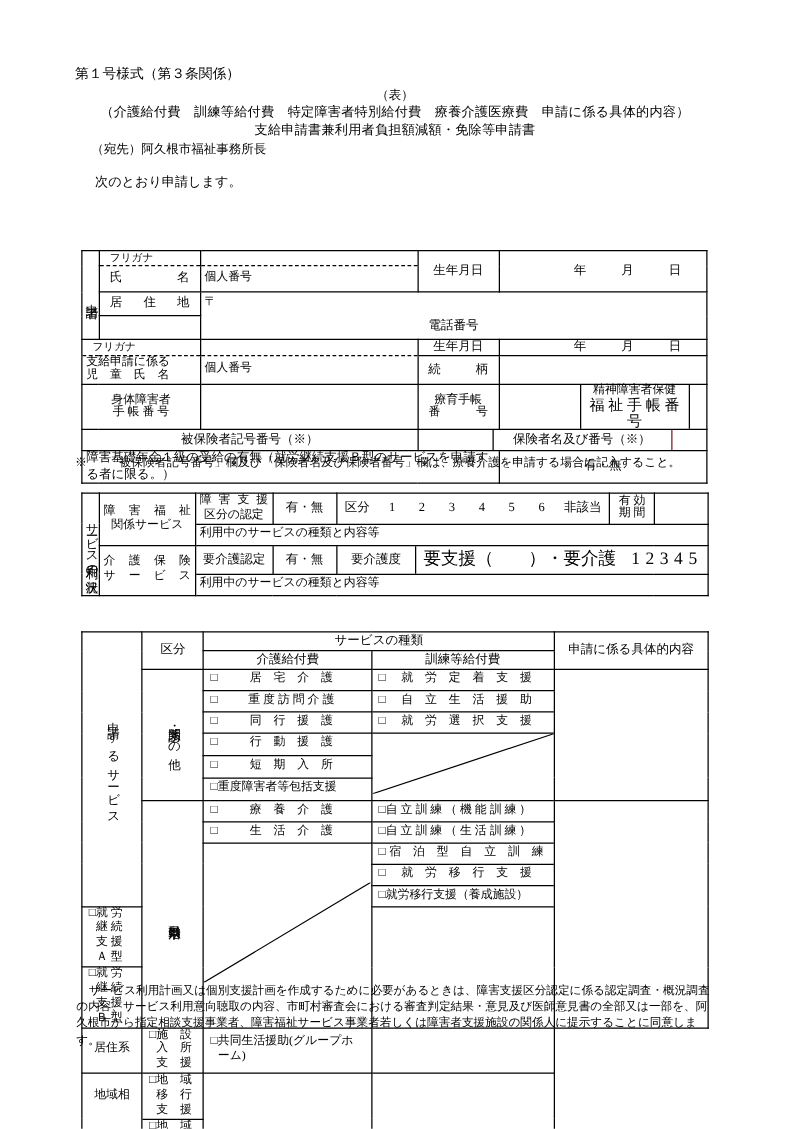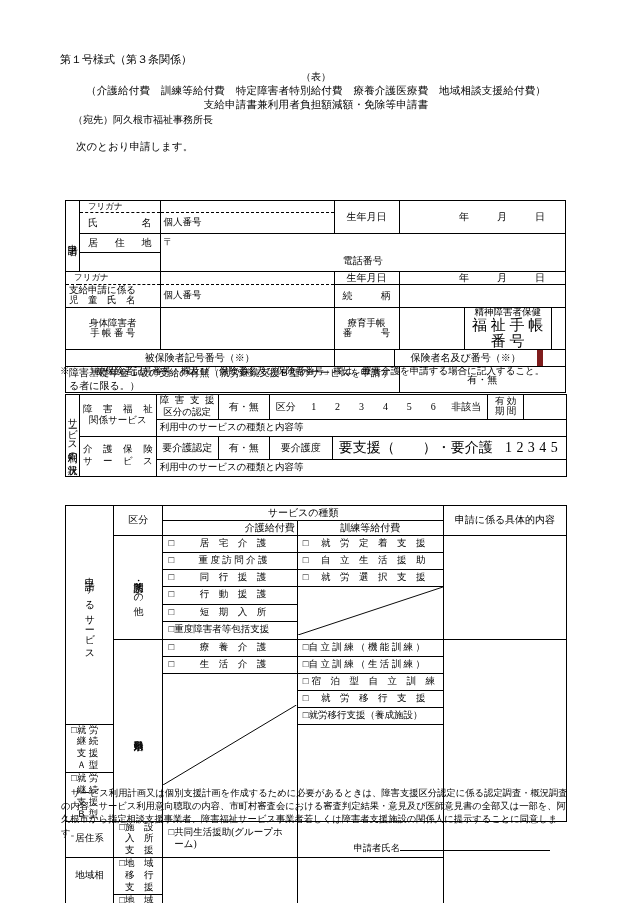--- a/index.html
+++ b/index.html
@@ -66,21 +66,21 @@
   .num-row span{font-size:10px;}
 </style>
 </head>
 <body>
 
 <div class="page">
 
   <div class="hdr">
     <div class="l2">第１号様式（第３条関係）</div>
     <div class="t-omote ctr">（表）</div>
-    <div class="t-main ctr">（介護給付費　訓練等給付費　特定障害者特別給付費　療養介護医療費　地域相談支援給付費）</div>
+    <div class="t-main ctr">（介護給付費　訓練等給付費　特定障害者特別給付費　療養介護医療費　申請に係る具体的内容）</div>
     <div class="t-sub ctr">支給申請書兼利用者負担額減額・免除等申請書</div>
     <div class="atesaki">（宛先）阿久根市福祉事務所長</div>
     <div class="tsugi">次のとおり申請します。</div>
   </div>
 
   <table class="tblwrap t1">
     <tbody>
         <tr>
       <td rowspan="4" class="vcell">
         <span class="vtxt">申請者</span>
@@ -163,37 +163,37 @@
         <div style="font-size:9.5px;line-height:1.05;">療育手帳</div>
         <div style="font-size:9.5px;line-height:1.05;">番　　　号</div>
       </td>
       <td style="padding:0;">
         <table style="width:100%;border-collapse:collapse;">
           <tbody>
                 <tr>
             <td style="border:none;border-right:1px solid #000;width:60px;height:22px;"></td>
             <td class="c" style="border:none;border-right:1px solid #000;width:86px;padding:0;">
               <div style="font-size:9.5px;line-height:1.05;">精神障害者保健</div>
-              <div style="font-size:15px;line-height:1.05;">福 祉 手 帳 番 号</div>
+              <div style="font-size:12px;line-height:1.05;">福 祉 手 帳 番 号</div>
             </td>
             <td style="border:none;"></td>
           </tr>
         </tbody>
             </table>
       </td>
     </tr>
 
     <tr>
       <td colspan="3" class="c h16">被保険者記号番号（※）</td>
       <td colspan="2" style="padding:0;">
         <table style="width:100%;border-collapse:collapse;">
           <tbody>
                 <tr>
             <td style="border:none;border-right:1px solid #000;width:55px;height:16px;"></td>
-            <td class="c" style="border:none;border-right:6px solid #7f1d1d;width:138px;">保険者名及び番号（※）</td>
+            <td class="c" style="border:none;border-right:1px solid #7f1d1d;width:138px;">保険者名及び番号（※）</td>
             <td style="border:none;"></td>
           </tr>
         </tbody>
             </table>
       </td>
     </tr>
 
     <tr>
       <td colspan="4" class="h16" style="padding-left:3px;">障害基礎年金１級の受給の有無（就労継続支援Ｂ型のサービスを申請する者に限る。）</td>
       <td class="c" style="width:52px;">有・無</td>
@@ -303,21 +303,21 @@
     <tbody>
         <tr>
       <td rowspan="13" class="vcell" style="width:13px;">
         <span class="vtxt" style="letter-spacing:4px;">申請するサービス</span>
       </td>
       <td rowspan="2" class="c" style="width:46px;">区分</td>
       <td colspan="2" class="c h14" style="height:14px;">サービスの種類</td>
       <td rowspan="2" class="c" style="width:132px;">申請に係る具体的内容</td>
     </tr>
     <tr>
-      <td class="c" style="width:142px;height:14px;text-align:right;">介護給付費</td>
+      <td class="c" style="width:142px;height:14px;">介護給付費</td>
       <td class="c" style="width:155px;height:14px;">訓練等給付費</td>
     </tr>
 
     <tr>
       <td rowspan="6" class="vcell" style="width:46px;">
         <span class="vtxt" style="letter-spacing:0px;">訪問系・その他</span>
       </td>
       <td class="h16">
         <div class="itm">
               <span class="box">□</span>
@@ -503,18 +503,15 @@
               <span class="box">□</span>
               <span class="sp">地　域　定　着　支　援</span>
             </div>
       </td>
     </tr>
   </tbody>
     </table>
 
   <div class="consent">
     <p>サービス利用計画又は個別支援計画を作成するために必要があるときは、障害支援区分認定に係る認定調査・概況調査の内容、サービス利用意向聴取の内容、市町村審査会における審査判定結果・意見及び医師意見書の全部又は一部を、阿久根市から指定相談支援事業者、障害福祉サービス事業者若しくは障害者支援施設の関係人に提示することに同意します。</p>
-    <div class="sig">
-      <span>申請者氏名</span><span class="sigline"></span>
-    </div>
   </div>
 
 </div>
 
 </body></html>

